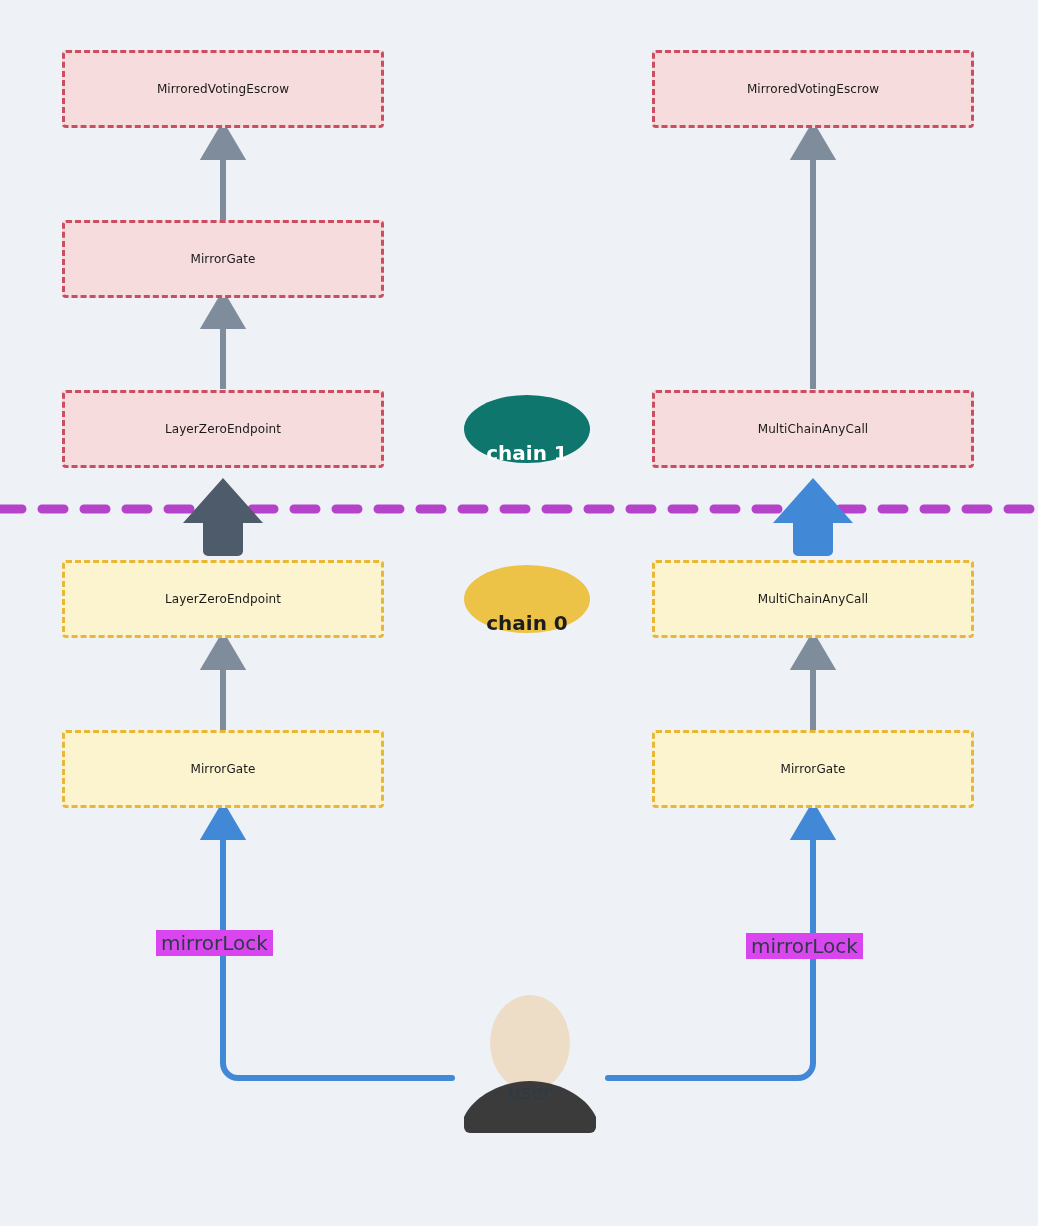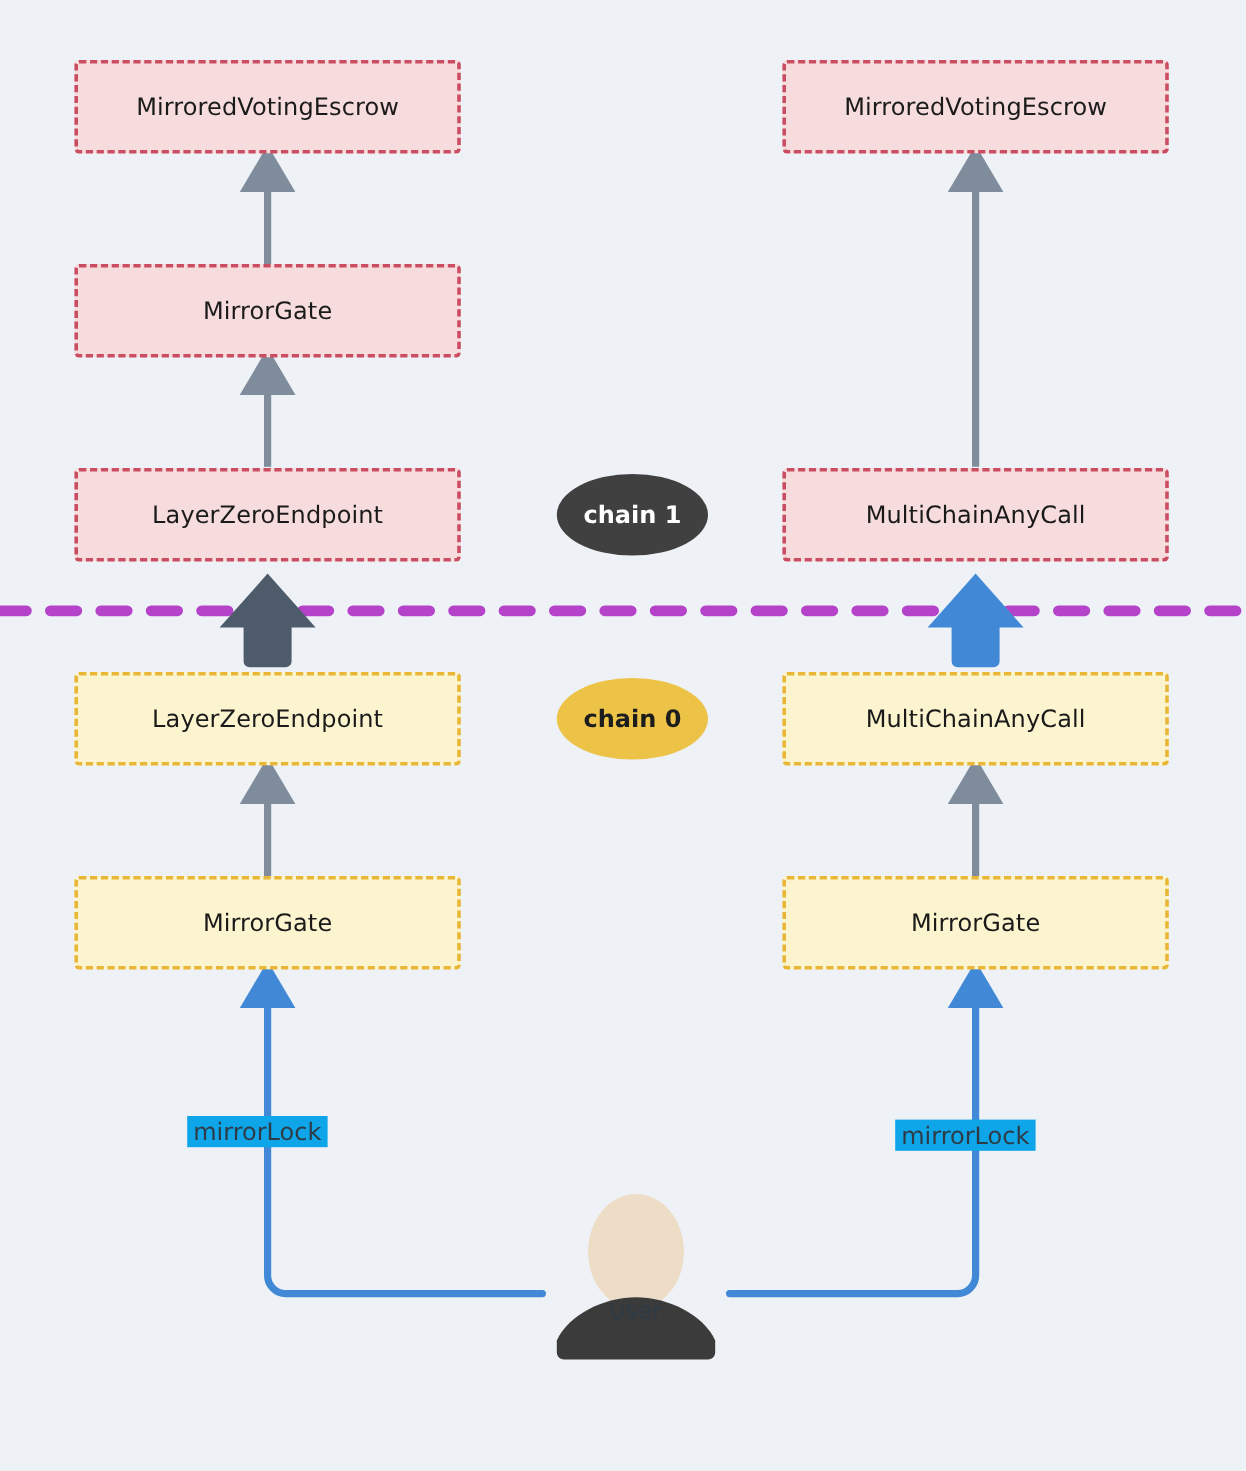--- a/index.html
+++ b/index.html
@@ -27,21 +27,21 @@
   }
   .node {
     position: absolute;
     box-sizing: border-box;
     display: flex;
     align-items: center;
     justify-content: center;
     border-style: dashed;
     border-width: 3px;
     border-radius: 4px;
-    font-size: 20px;
+    font-size: 12px;
     letter-spacing: 0.1px;
     color: #1a1a1a;
     text-align: right;
     line-height: 1;
   }
   .node.chain1 {
     background: #f7dcdd;
     border-color: #cb4d62;
   }
   .node.chain0 {
@@ -53,32 +53,34 @@
     box-sizing: border-box;
     display: flex;
     align-items: center;
     justify-content: center;
     border-radius: 50%;
     font-size: 20px;
     font-weight: 600;
     line-height: 1;
   }
   .ellipse.c1 {
-    background: #404040;
+    background: #0f766e;
     color: #ffffff;
+    align-items: flex-end;
   }
   .ellipse.c0 {
     background: #ecc247;
     color: #1d1d1d;
+    align-items: flex-end;
   }
   .edge-label {
     position: absolute;
     font-size: 20px;
     color: #2e3b46;
-    background: #0ea5e9;
+    background: #d946ef;
     padding: 2px 5px;
     line-height: 1.1;
     white-space: nowrap;
   }
   .actor-label {
     position: absolute;
     font-size: 20px;
     color: #2e3b46;
     text-align: center;
     line-height: 1;

